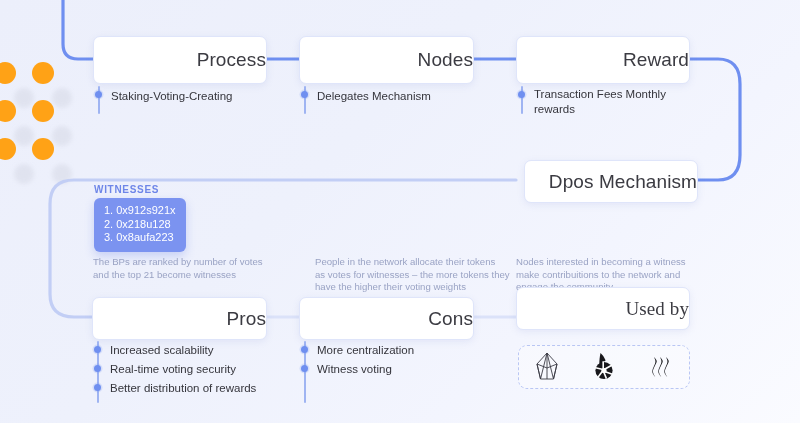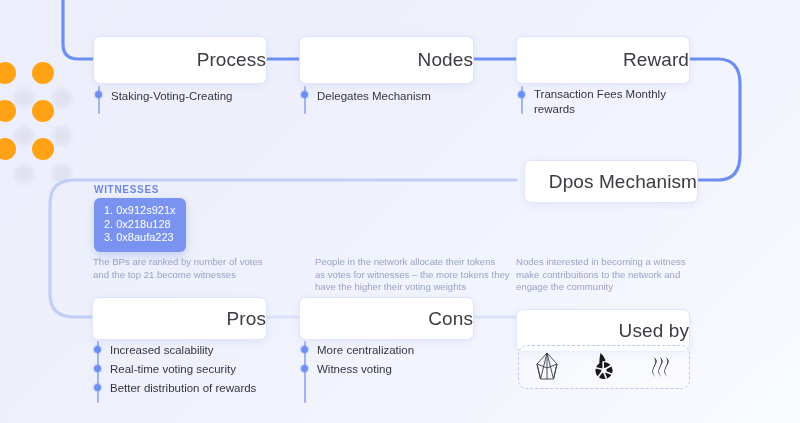--- a/index.html
+++ b/index.html
@@ -171,21 +171,21 @@
 engage the community</div>
 
   <div class="card" style="left:92px;top:297px;width:173px;height:41px;">
     <span class="title">Pros</span>
   </div>
 
   <div class="card" style="left:299px;top:297px;width:173px;height:41px;">
     <span class="title">Cons</span>
   </div>
 
-  <div class="card" style="left:516px;top:309px;width:172px;height:41px;">
+  <div class="card" style="left:516px;top:287px;width:172px;height:41px;font-family:Liberation Serif, serif;">
     <span class="title">Used by</span>
   </div>
 
   <div class="details" style="left:97px;top:341px;width:200px;">
     <div class="spine" style="height:62px;"></div>
     <div class="drow" style="height:19px;">
       <span class="knob" style="top:5px;"></span>
       <span class="txt">Increased scalability</span>
     </div>
     <div class="drow" style="height:19px;">

